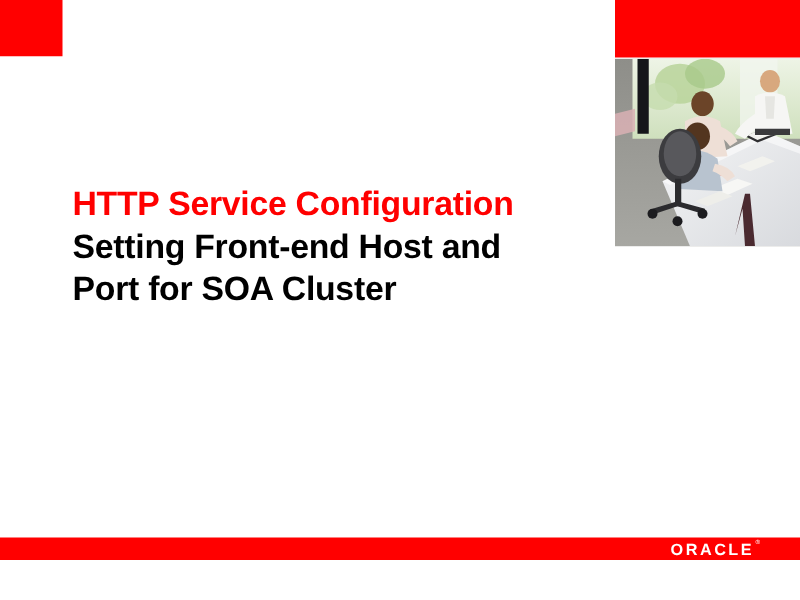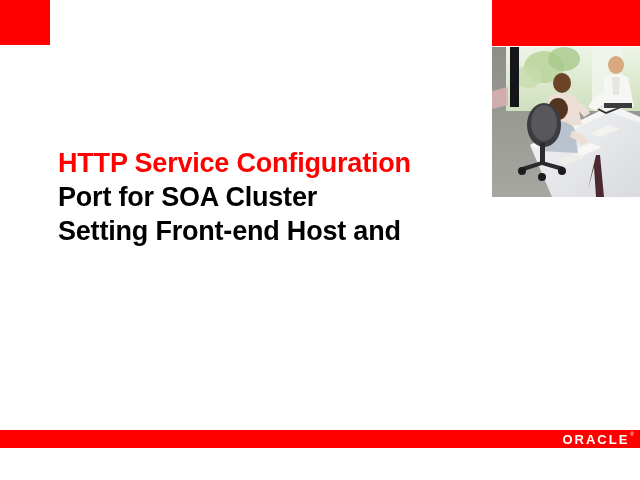--- a/index.html
+++ b/index.html
@@ -75,21 +75,21 @@
     left: 0;
     top: 430px;
     width: 640px;
     height: 18px;
     background: #ff0000;
   }
 
   
   .oracle-logo {
     position: absolute;
-    right: 6px;
+    right: 32px;
     top: 431px;
     height: 16px;
     display: flex;
     align-items: center;
   }
   .oracle-logo .wordmark {
     color: #ffffff;
     font-family: "Liberation Sans", sans-serif;
     font-size: 13px;
     font-weight: bold;
@@ -190,22 +190,22 @@
       <circle cx="30" cy="124" r="4" fill="#1c1c1f"></circle>
       <circle cx="70" cy="124" r="4" fill="#1c1c1f"></circle>
       <circle cx="50" cy="130" r="4" fill="#1c1c1f"></circle>
 
       <rect x="0" y="0" width="148" height="150" fill="none"></rect>
     </svg>
   </div>
 
   <div class="title-block">
     <div class="title-line red">HTTP Service Configuration</div>
+    <div class="title-line black">Setting Front-end Host and</div>
     <div class="title-line black">Port for SOA Cluster</div>
-    <div class="title-line black">Setting Front-end Host and</div>
   </div>
 
   <div class="footer-bar"></div>
 
   <div class="oracle-logo">
     <span class="wordmark">ORACLE</span>
     <span class="tm">®</span>
   </div>
 
   <div class="page-number">88</div>

